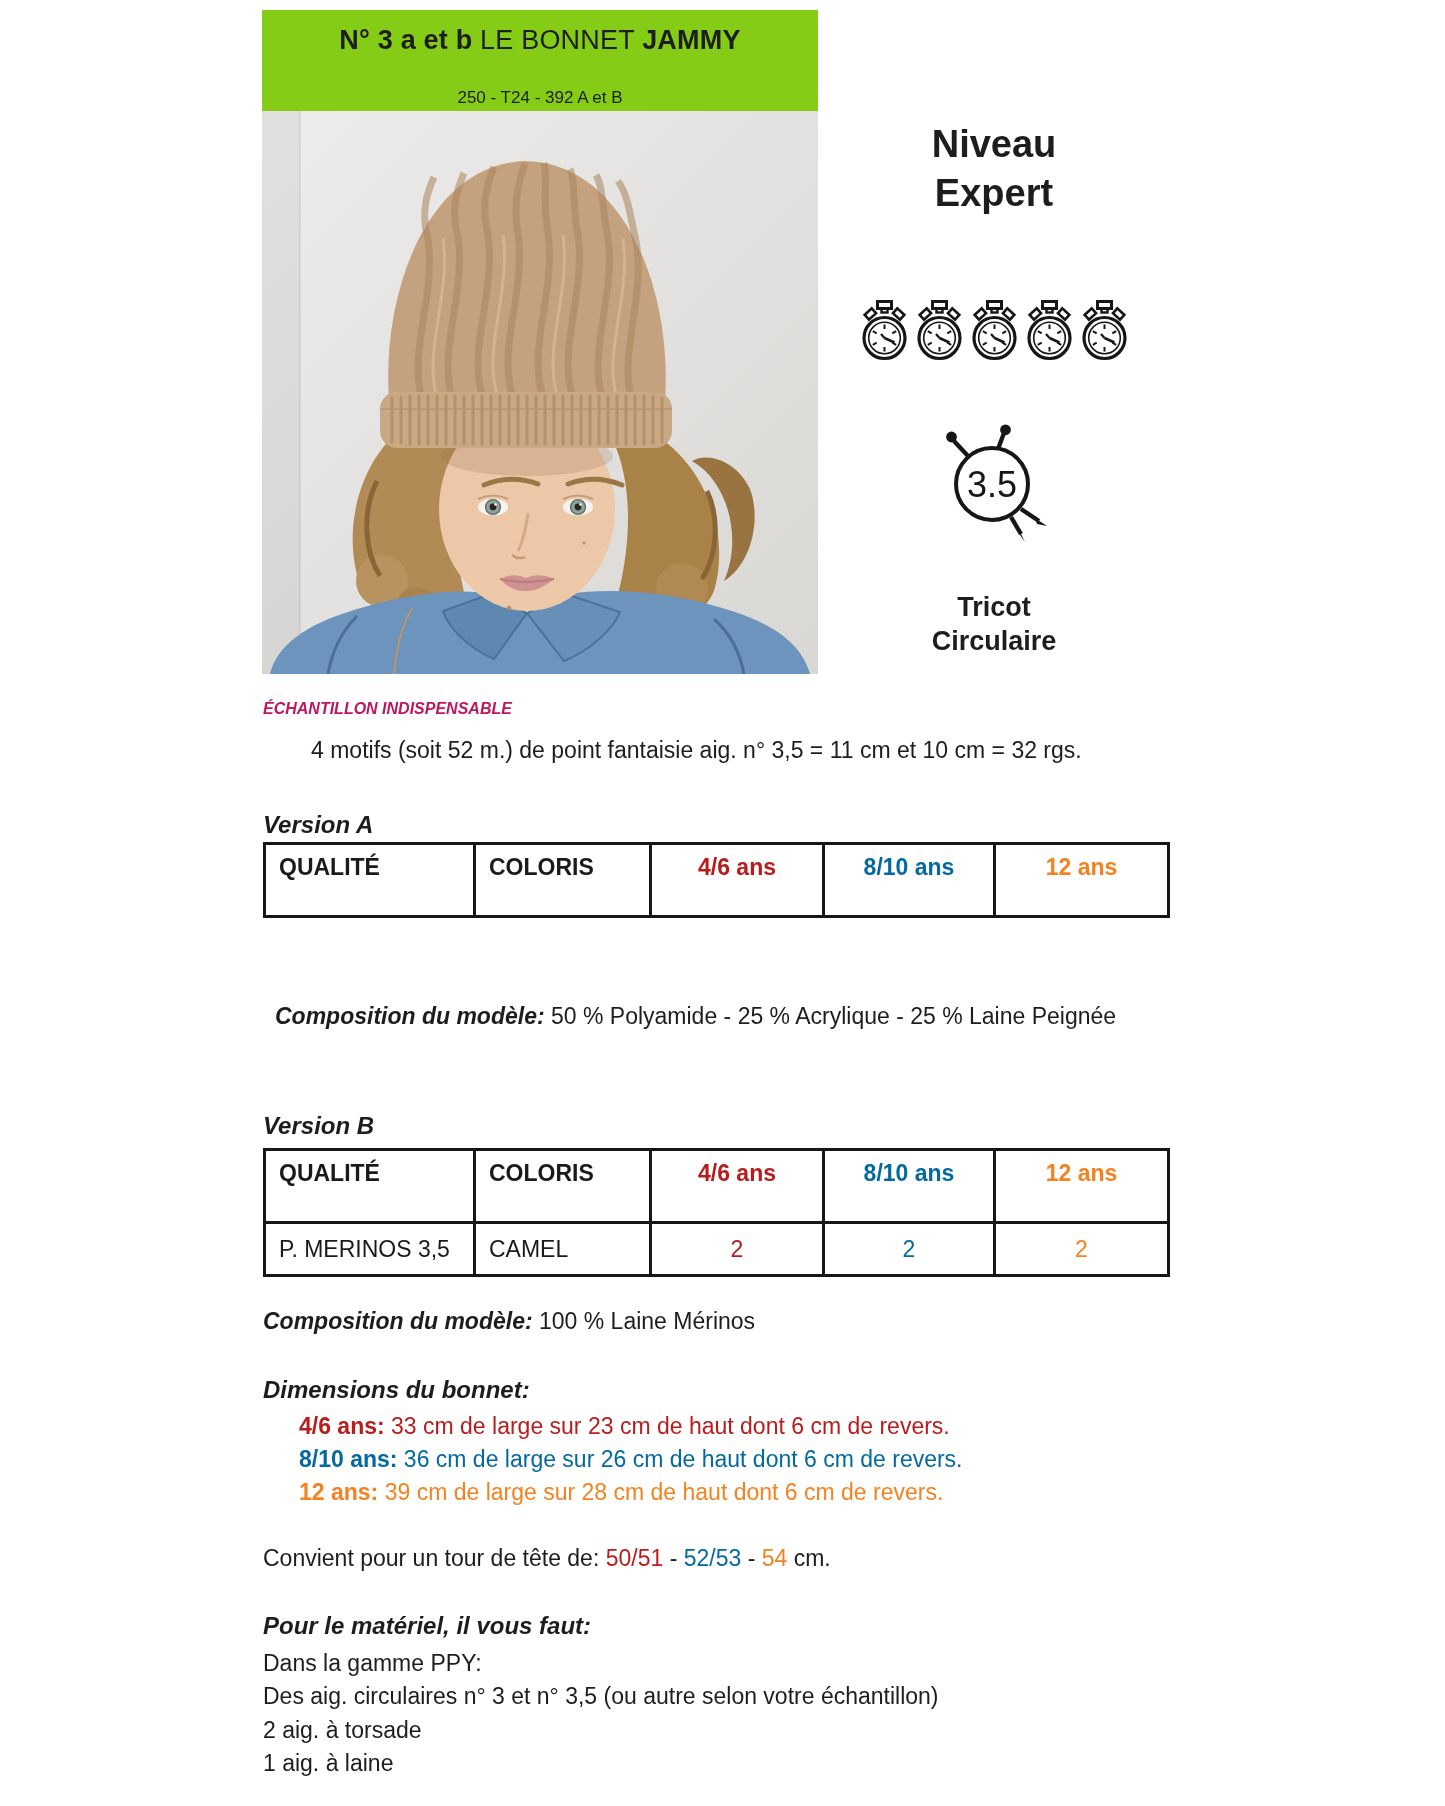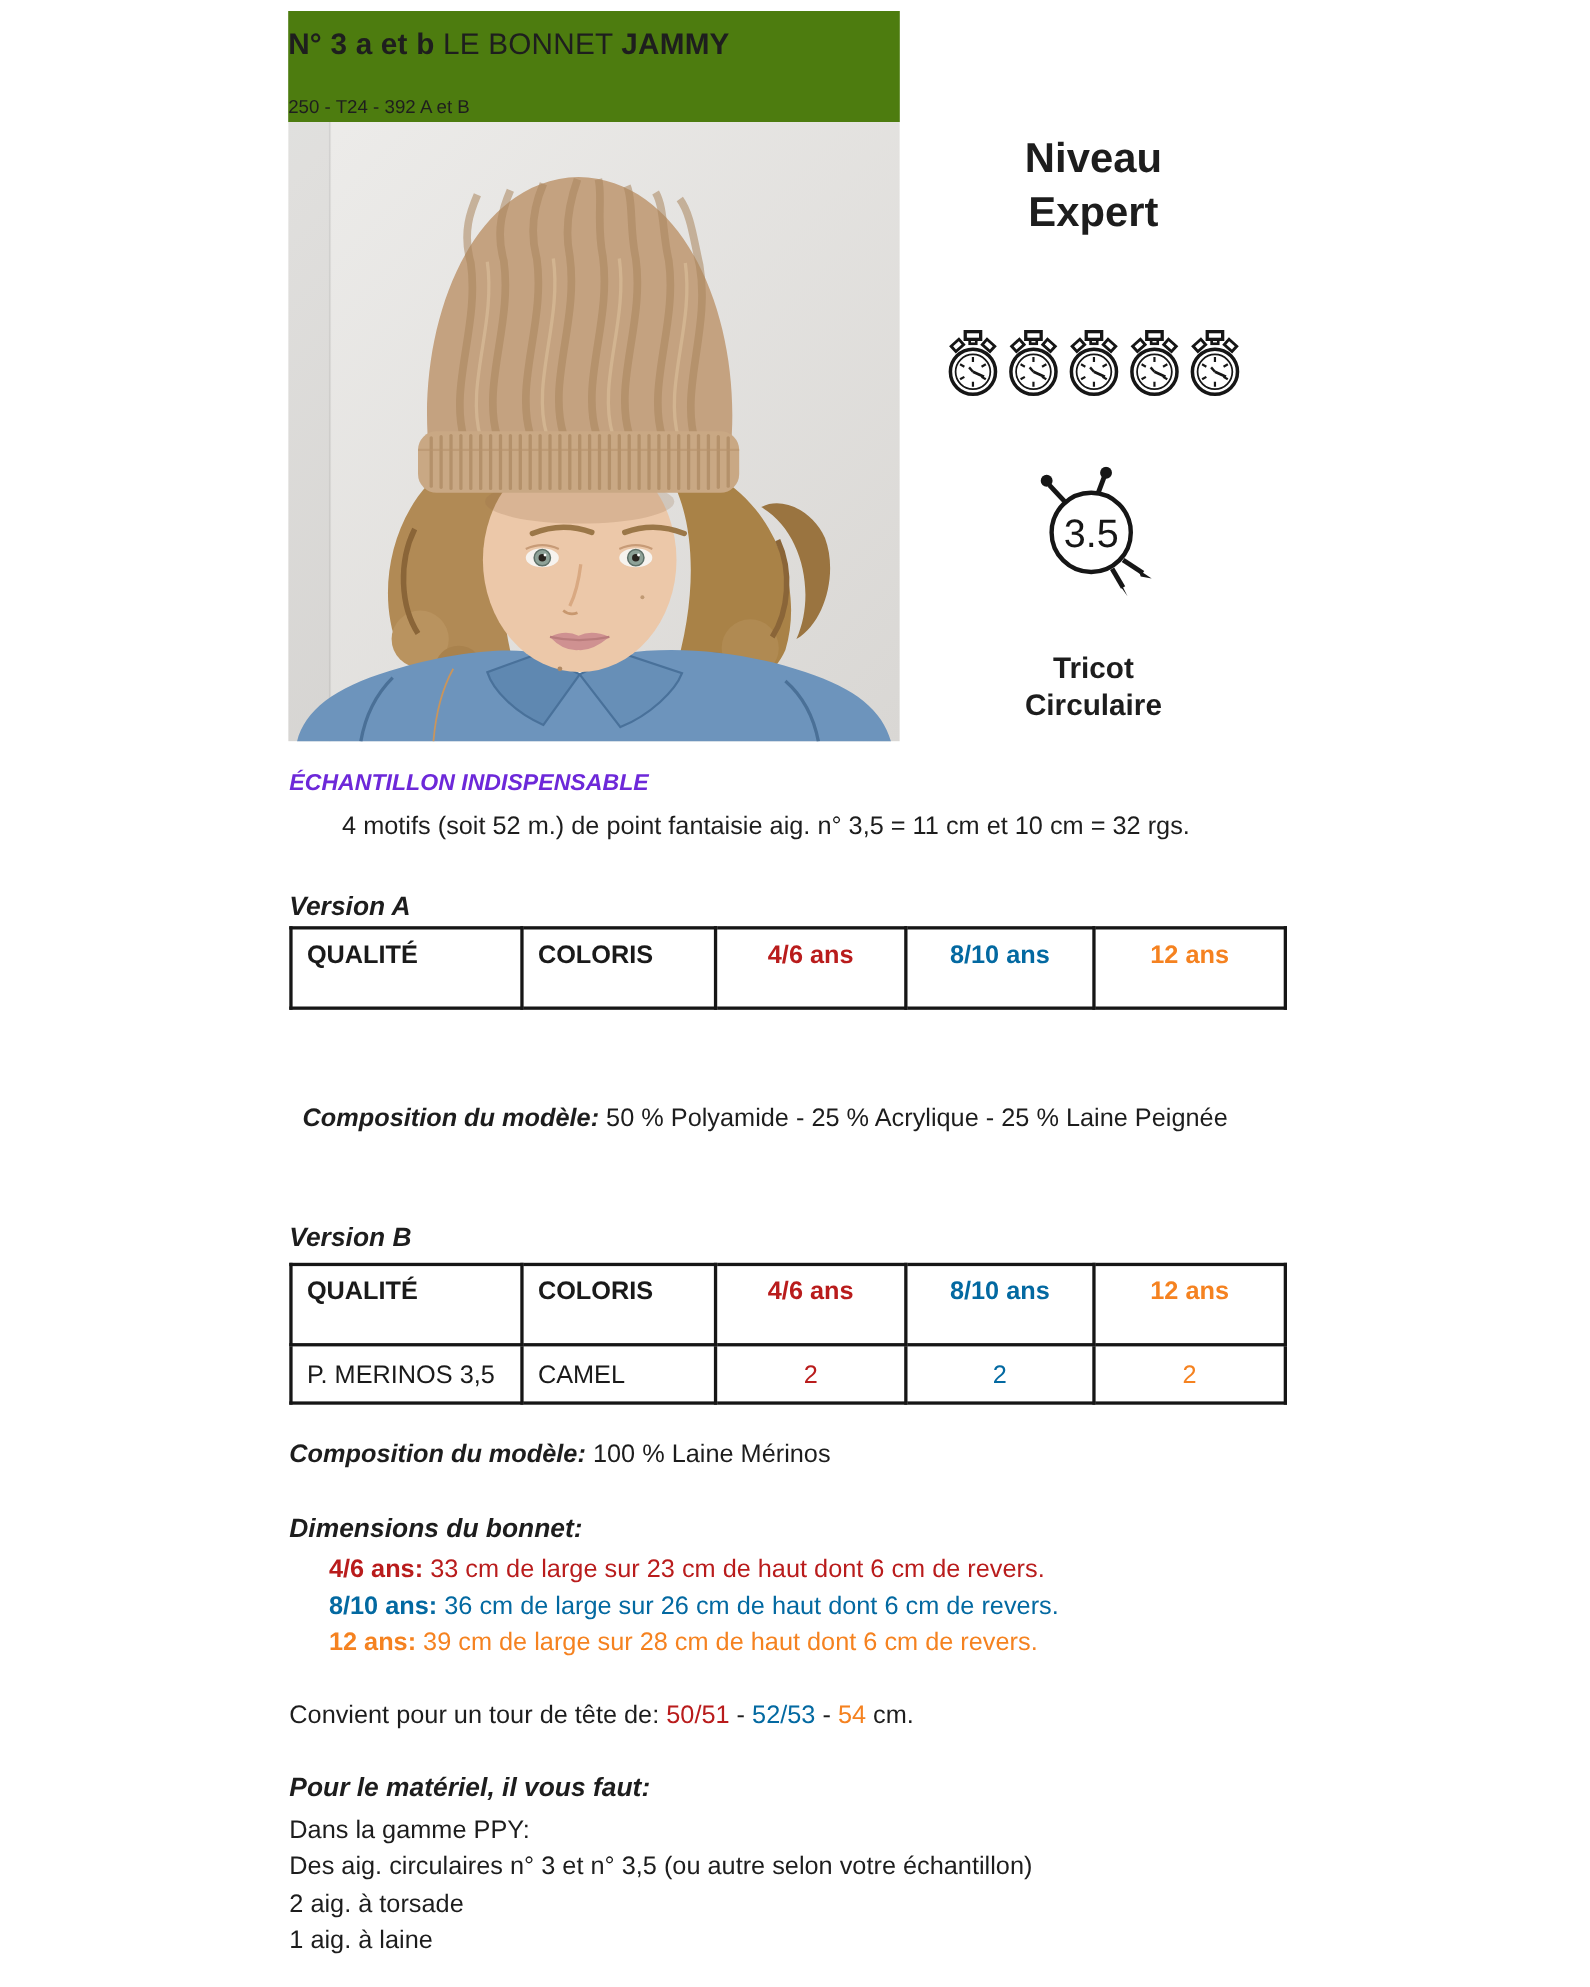--- a/index.html
+++ b/index.html
@@ -3,21 +3,21 @@
 <meta charset="utf-8">
 <style>
   html,body { margin:0; padding:0; background:#ffffff; }
   .page {
     position:relative; width:1445px; height:1806px; background:#ffffff;
     font-family:"Liberation Sans", sans-serif; color:#1a1a1a; overflow:hidden;
   }
   
   .header-box {
     position:absolute; left:262px; top:10px; width:556px; height:101px;
-    background:#4d7c0f; text-align:left;
+    background:#84cc16; text-align:center;
   }
   .header-title { padding-top:15px; font-size:27px; letter-spacing:0.2px; color:#1e1e1e; }
   .header-title .b { font-weight:bold; }
   .header-sub { position:absolute; bottom:3px; left:0; width:100%; font-size:17px; color:#1e1e1e; }
 
   
   .photo { position:absolute; left:262px; top:111px; width:556px; height:563px; }
 
   
   .niveau {
@@ -29,21 +29,21 @@
     display:flex; justify-content:center; gap:8px;
   }
   .gauge-wrap { position:absolute; left:838px; top:424px; width:312px; text-align:center; }
   .tricot {
     position:absolute; left:838px; top:590px; width:312px; text-align:center;
     font-weight:bold; font-size:27px; line-height:34px; color:#1d1d1d;
   }
 
   
   .abs { position:absolute; left:263px; }
-  .red-head { color:#6d28d9; font-weight:bold; font-style:italic; font-size:21px; }
+  .red-head { color:#be185d; font-weight:bold; font-style:italic; font-size:16px; }
   .body-text { font-size:23px; color:#1d1d1d; }
   .nowrap { white-space:nowrap; }
   .section-label { font-weight:bold; font-style:italic; font-size:24px; color:#1d1d1d; }
   .bold-it { font-weight:bold; font-style:italic; }
   .c-pink { color:#b91c1c; }
   .c-green { color:#0369a1; }
   .c-orange { color:#f58220; }
   .bold { font-weight:bold; }
 
   

